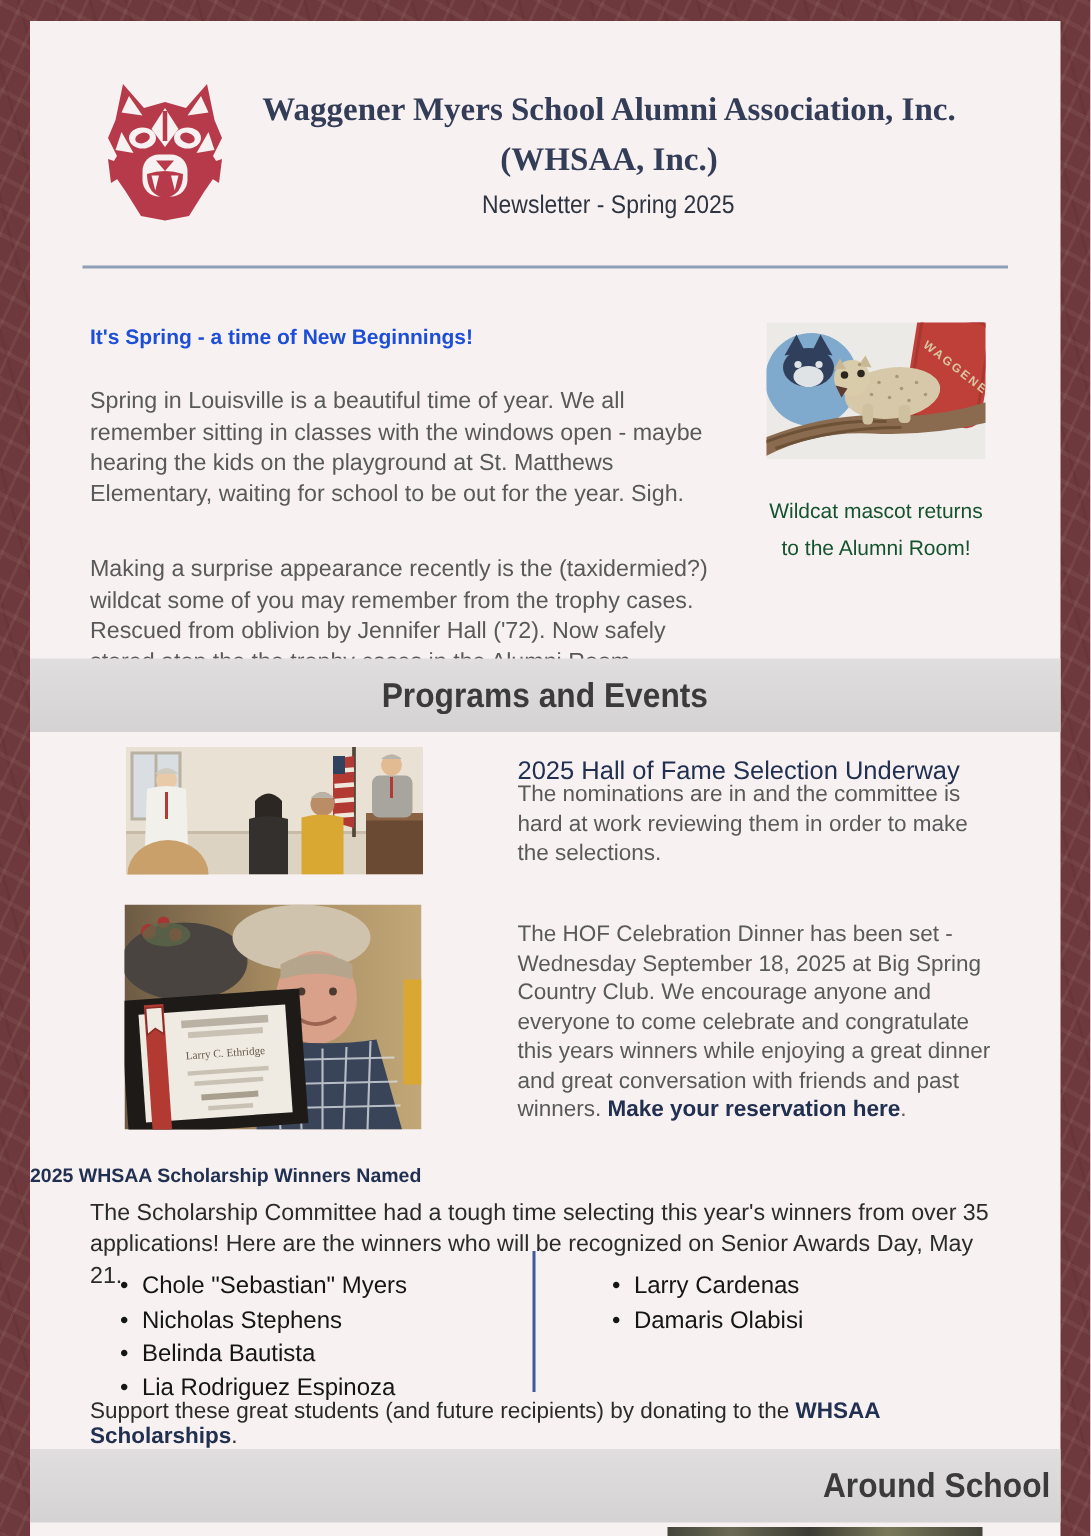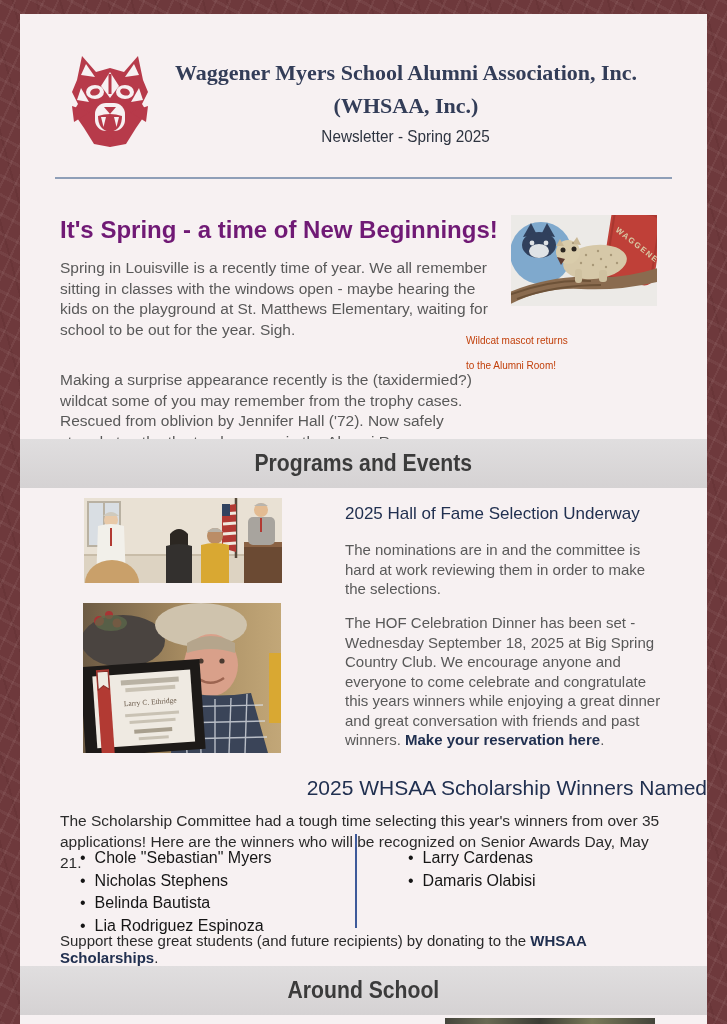--- a/index.html
+++ b/index.html
@@ -27,54 +27,54 @@
     font-family:"Liberation Serif", serif; font-weight:bold;
     font-size:22px; line-height:33px; color:#333d58;
   }
   .subtitle {
     display:inline-block; transform:scaleX(0.9); transform-origin:center;
     font-size:17px; color:#2e3440; margin-top:5px;
   }
   .header-rule { left:35px; right:35px; top:163px; border-top:2px solid #8f9fb8; }
 
   
-  .spring-heading { left:40px; top:202px; font-size:24px; font-weight:bold; color:#701a75; }
+  .spring-heading { left:40px; top:202px; font-size:14px; font-weight:bold; color:#1d4ed8; }
   .body-p { font-size:15.5px; line-height:20.5px; color:#595959; }
   .spring-p1 { left:40px; top:244px; width:430px; }
   .spring-p2 { left:40px; top:356px; width:430px; }
   .mascot-img { left:491px; top:201px; width:146px; height:91px; }
   .mascot-caption {
-    left:446px; top:314px; width:236px; text-align:left;
-    font-size:10px; line-height:25px; color:#c2410c;
+    left:446px; top:314px; width:236px; text-align:center;
+    font-size:14px; line-height:25px; color:#14532d;
   }
 
   
   .band {
     left:0; right:0; height:49px;
     background:linear-gradient(#e0dedf, #d5d2d3);
     text-align:center;
   }
   .band-title {
     display:inline-block; transform:scaleX(0.92); transform-origin:center;
     font-size:23px; font-weight:bold; color:#3b3b3b; line-height:49px;
   }
   .band-programs { top:425px; }
-  .band-around { top:952px; }
+  .band-around { top:952px;text-align:right; }
 
   
   .photo1 { left:64px; top:484px; width:198px; height:85px; }
   .photo2 { left:63px; top:589px; width:198px; height:150px; }
   .hof-heading { left:325px; top:490px; width:325px; font-size:17px; font-weight:normal; color:#213050; }
-  .hof-p1 { left:325px; top:526px; width:322px; font-size:15px; line-height:19.5px; color:#595959; }
+  .hof-p1 { left:325px; top:506px; width:322px; font-size:15px; line-height:19.5px; color:#595959; }
   .hof-p2 { left:325px; top:599px; width:322px; font-size:15px; line-height:19.5px; color:#595959; }
   .inline-link { font-weight:bold; color:#213050; text-decoration:none; cursor:pointer; }
 
   
-  .sch-heading { left:0; right:0; top:762px; text-align:right; font-size:21px; font-weight:normal; color:#213050; }
-  .sch-intro { left:40px; top:784px; width:606px; font-size:15.5px; line-height:21px; color:#2b2b2b;margin-top:12px; }
+  .sch-heading { left:0; right:0; top:762px; text-align:left; font-size:13px; font-weight:bold; color:#213050; }
+  .sch-intro { left:40px; top:784px; width:606px; font-size:15.5px; line-height:21px; color:#2b2b2b; }
   .winner-list { list-style:none; font-size:16px; line-height:22.5px; color:#151515; }
   .winner-list li::before { content:"\2022"; margin-right:9px; }
   .winners-left { left:60px; top:833px; }
   .winners-right { left:388px; top:833px; }
   .col-divider { left:335px; top:820px; width:2px; height:94px; background:#3e5a9a; }
   .support-line { left:40px; top:918px; width:620px; font-size:15px; color:#2b2b2b; }
 
   .bottom-photo { left:425px; top:1004px; width:210px; height:6px;
     background:linear-gradient(90deg,#45453c, #6a6a54 20%, #3c3c34 45%, #7a7a5a 70%, #44443a); }
 
@@ -120,21 +120,21 @@
 
     <div class="abs title-block">
       <div class="title-line">Waggener Myers School Alumni Association, Inc.</div>
       <div class="title-line">(WHSAA, Inc.)</div>
       <div class="subtitle">Newsletter - Spring 2025</div>
     </div>
 
     <div class="abs header-rule"></div>
 
     <h2 class="abs spring-heading">It's Spring - a time of New Beginnings!</h2>
-    <p class="abs body-p spring-p1">Spring in Louisville is a recently time of year. We all remember sitting in classes with the windows open - maybe hearing the kids on the playground at St. Matthews Elementary, waiting for school to be out for the year. Sigh.</p>
+    <p class="abs body-p spring-p1">Spring in Louisville is a beautiful time of year. We all remember sitting in classes with the windows open - maybe hearing the kids on the playground at St. Matthews Elementary, waiting for school to be out for the year. Sigh.</p>
     <p class="abs body-p spring-p2">Making a surprise appearance recently is the (taxidermied?) wildcat some of you may remember from the trophy cases. Rescued from oblivion by Jennifer Hall ('72). Now safely stored atop the the trophy cases in the Alumni Room.</p>
 
     <div class="abs mascot-img">
       <svg viewBox="0 0 146 91" width="146" height="91">
         <rect width="146" height="91" fill="#eceae7"></rect>
         <circle cx="30" cy="38" r="31" fill="#7fa9cd"></circle>
         <g fill="#30405c">
           <polygon points="12,22 20,8 26,20"></polygon>
           <polygon points="44,22 36,8 30,20"></polygon>
           <ellipse cx="28" cy="30" rx="17" ry="13"></ellipse>

